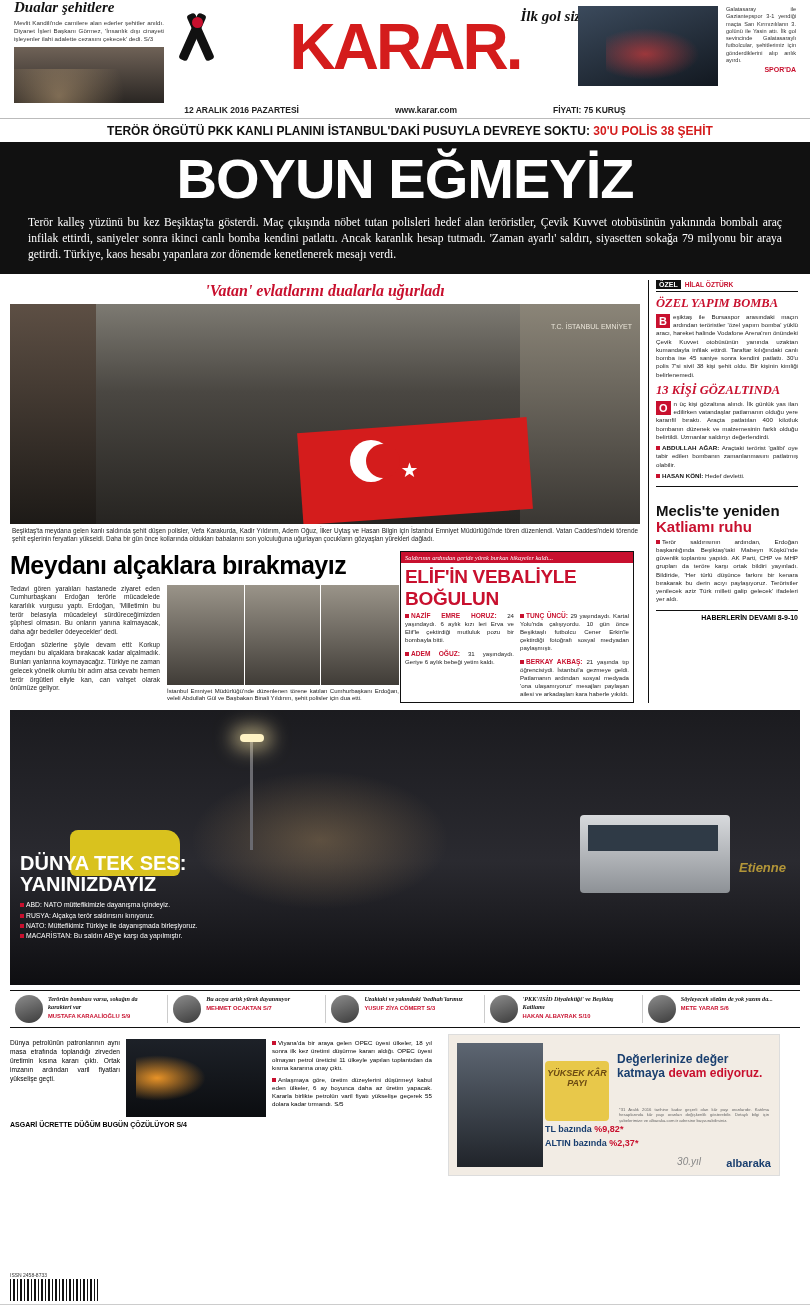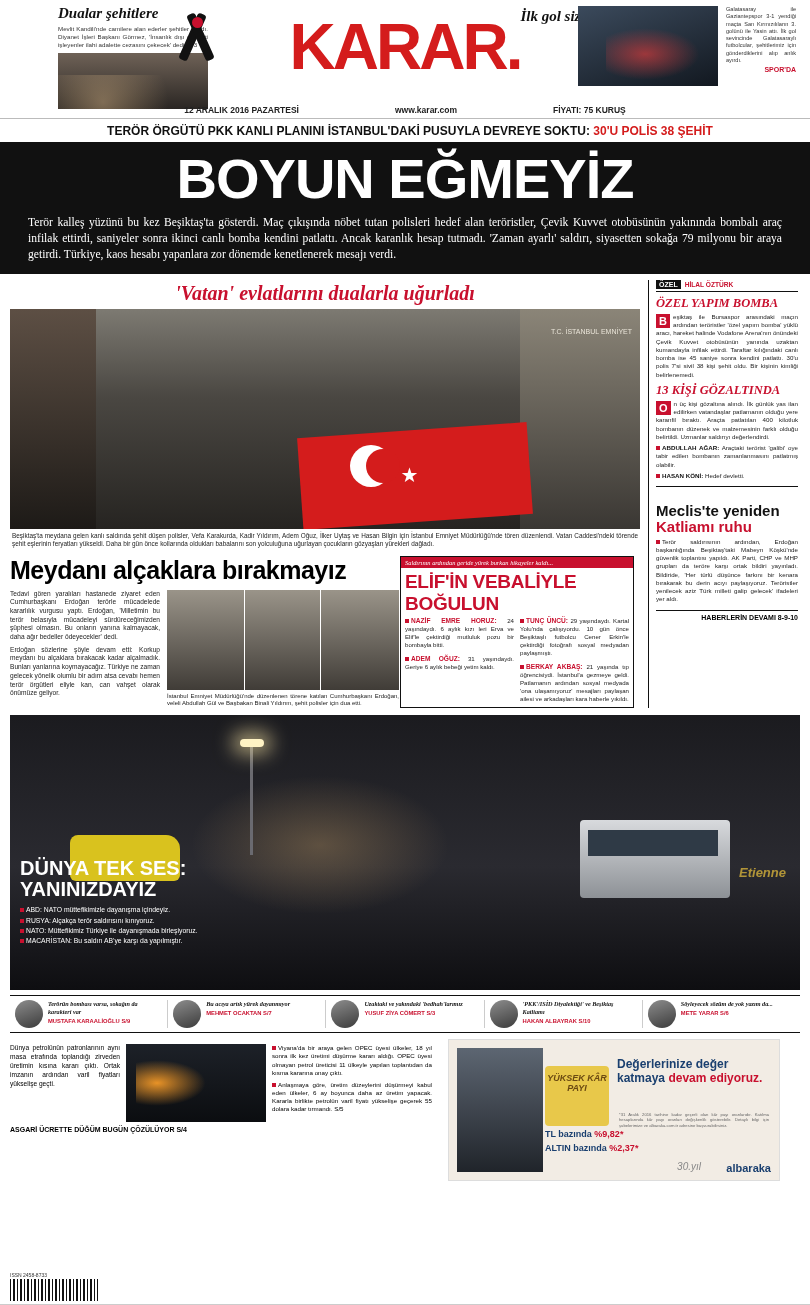--- a/index.html
+++ b/index.html
@@ -1,21 +1,21 @@
 <!DOCTYPE html>
 <html><head>
 <meta charset="utf-8">
 <style>
   html,body{margin:0;padding:0;background:#e8e8e8;}
   body{font-family:"Liberation Sans", sans-serif;}
   .page{width:810px;height:1305px;background:#ffffff;position:relative;overflow:hidden;margin:0 auto;}
 
   
   .masthead{position:relative;height:118px;border-bottom:1px solid #bbb;}
-  .mh-left{position:absolute;left:14px;top:6px;width:150px;margin-left:44px;}
+  .mh-left{position:absolute;left:14px;top:0;width:150px;}
   .mh-left .ttl{font-family:"Liberation Serif",serif;font-style:italic;font-weight:bold;font-size:15px;color:#111;line-height:1.05;}
   .mh-left .txt{font-size:6.2px;line-height:1.28;color:#333;margin-top:3px;text-align:justify;}
   .mh-left .photo{margin-top:4px;width:150px;height:56px;background:linear-gradient(180deg,#6f6257,#2a2623);position:relative;overflow:hidden;}
   .mh-left .photo:after{content:"";position:absolute;left:0;bottom:0;width:100%;height:60%;background:radial-gradient(circle at 30% 80%, rgba(190,160,120,.55), rgba(0,0,0,0) 60%);}
   .ribbon{position:absolute;left:176px;top:8px;width:38px;height:58px;}
   .ribbon .r1{position:absolute;width:9px;height:50px;background:#111;transform:rotate(24deg);left:12px;top:4px;border-radius:3px;}
   .ribbon .r2{position:absolute;width:9px;height:50px;background:#111;transform:rotate(-24deg);left:20px;top:4px;border-radius:3px;}
   .ribbon .rd{position:absolute;width:11px;height:11px;background:#c8102e;border-radius:50%;left:16px;top:9px;}
   .logo{position:absolute;left:50%;top:10px;transform:translateX(-50%);font-family:"Liberation Sans",sans-serif;font-weight:bold;font-size:64px;color:#d41c1c;letter-spacing:-3px;}
   .logo .dot{color:#d41c1c;}
@@ -35,21 +35,21 @@
   
   .hero{background:#111;color:#fff;padding:8px 12px 10px 12px;}
   .hero h1{margin:0;text-align:center;font-size:56px;line-height:.92;letter-spacing:-1px;font-weight:bold;font-family:"Liberation Sans",sans-serif;}
   .hero p{margin:10px 16px 0 16px;font-family:"Liberation Serif",serif;font-size:11.6px;line-height:1.42;text-align:justify;}
 
   
   .main{display:flex;padding:6px 10px 0 10px;gap:8px;}
   .col-left{width:630px;}
   .col-right{width:142px;border-left:1px solid #111;padding-left:7px;}
 
-  .photo-title{font-family:"Liberation Serif",serif;font-style:italic;font-weight:bold;font-size:20px;color:#c8102e;text-align:center;margin:2px 0 4px 0;}
+  .photo-title{font-family:"Liberation Serif",serif;font-style:italic;font-weight:bold;font-size:16px;color:#c8102e;text-align:center;margin:2px 0 4px 0;}
   .hero-photo{position:relative;height:220px;background:linear-gradient(180deg,#7d7a72 0%,#4a4742 40%,#262421 100%);overflow:hidden;}
   .hero-photo .flag{position:absolute;left:46%;top:55%;width:230px;height:92px;background:#d41c1c;transform:rotate(-4deg);}
   .hero-photo .moon{position:absolute;left:54%;top:62%;width:42px;height:42px;border-radius:50%;background:#fff;}
   .hero-photo .moon2{position:absolute;left:56.5%;top:63.5%;width:34px;height:34px;border-radius:50%;background:#d41c1c;}
   .hero-photo .star{position:absolute;left:62%;top:70%;color:#fff;font-size:20px;}
   .hero-photo .wall{position:absolute;right:0;top:0;width:120px;height:100%;background:linear-gradient(180deg,#8b8578,#3a3733);}
   .hero-photo .sign{position:absolute;right:8px;top:18px;color:#e9e4d8;font-size:7px;text-align:right;line-height:1.3;}
   .hero-photo .kid{position:absolute;left:0;top:0;width:86px;height:100%;background:linear-gradient(180deg,#5d4f44,#1d1a17);}
   .photo-cap{font-size:6.4px;line-height:1.3;color:#222;text-align:justify;padding:3px 2px 0 2px;}
 

